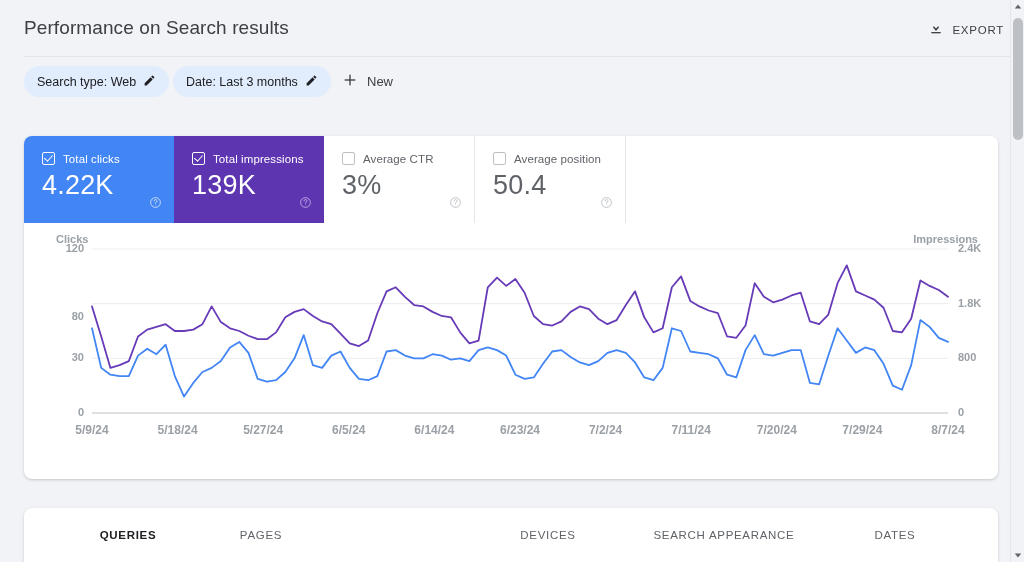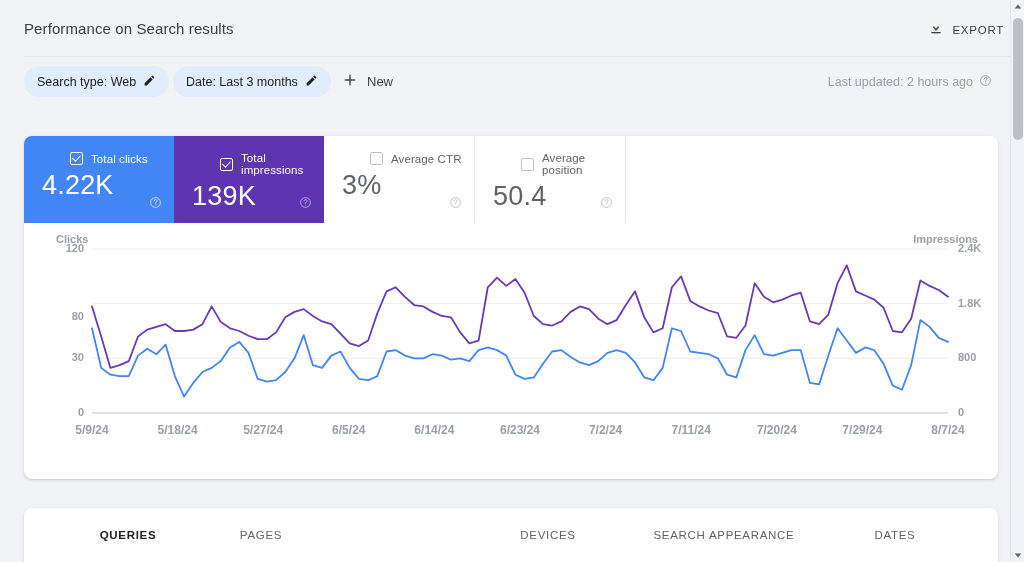--- a/index.html
+++ b/index.html
@@ -10,21 +10,21 @@
     overflow: hidden;
   }
   #app { position: relative; width: 1024px; height: 562px; background: #F1F3F6; }
 
   
   .page-header {
     position: absolute; left: 0; top: 0; width: 1010px; height: 56px;
     display: flex; align-items: center; background: #F1F3F6;
   }
   .page-title {
-    margin-left: 24px; font-size: 15px; color: #3C4043;
+    margin-left: 24px; font-size: 19px; color: #3C4043;
     font-weight: 400; letter-spacing: .1px;
   }
   .export-btn {
     position: absolute; right: 18px; top: 16px;
     display: flex; align-items: center; gap: 8px;
     cursor: pointer; background: none; border: none; padding: 4px 2px;
   }
   .export-label {
     font-size: 11.5px; letter-spacing: .75px; color: #3C4043; font-weight: 500;
   }
@@ -70,21 +70,21 @@
     display: flex;
   }
   .metric {
     position: relative; width: 150px; height: 87px; padding: 16px 0 0 18px;
     border-right: 1px solid #E4E6EA; cursor: pointer;
   }
   .metric.wide { width: 151px; }
   .metric.clicks { background: #4285F4; border-right: none; }
   .metric.impressions { background: #5E35B1; border-right: none; }
   .metric.blank { border-right: none; flex: 1; background: #FFF; cursor: default; }
-  .m-top { display: flex; align-items: center; gap: 8px; margin-left: 28px; }
+  .m-top { display: flex; align-items: center; gap: 8px; }
   .m-label { font-size: 11.5px; letter-spacing: .1px; }
   .metric.clicks .m-label, .metric.impressions .m-label { color: #FFFFFF; }
   .metric.ctr .m-label, .metric.position .m-label { color: #5F6368; }
   .m-value { margin-top: 5px; font-size: 27px; font-weight: 400; letter-spacing: .2px; }
   .metric.clicks .m-value, .metric.impressions .m-value { color: #FFFFFF; }
   .metric.ctr .m-value, .metric.position .m-value { color: #5F6368; }
   .m-help { position: absolute; right: 12px; bottom: 10px; }
 
   
   .cbox { width: 13px; height: 13px; border-radius: 2px; position: relative; flex: none; }
@@ -173,30 +173,20 @@
       </span>
     </div>
     <div class="new-btn">
       <span>
         <svg width="16" height="16" viewBox="0 0 24 24" fill="#3C4043">
           <rect x="11" y="4" width="2" height="16"></rect>
             <rect x="4" y="11" width="16" height="2"></rect>
         </svg>
       </span>
       <span class="new-label">New</span>
-    </div>
-    <div class="last-updated">
-      <span class="last-updated-text">Last updated: 2 hours ago</span>
-      <span>
-        <svg width="13" height="13" viewBox="0 0 24 24" fill="none" stroke="#9AA0A6" stroke-width="1.8">
-          <circle cx="12" cy="12" r="9"></circle>
-          <path d="M9.3 9.2a2.7 2.7 0 1 1 3.4 2.6c-.5.2-.7.6-.7 1.1v.6" stroke-linecap="round"></path>
-          <circle cx="12" cy="16.6" r=".9" fill="#9AA0A6" stroke="none"></circle>
-        </svg>
-      </span>
     </div>
   </div>
 
   <div class="main-card">
 
     <div class="metrics-row">
       <div class="metric clicks">
         <div class="m-top">
           <span class="cbox on"></span>
           <span class="m-label">Total clicks</span>

